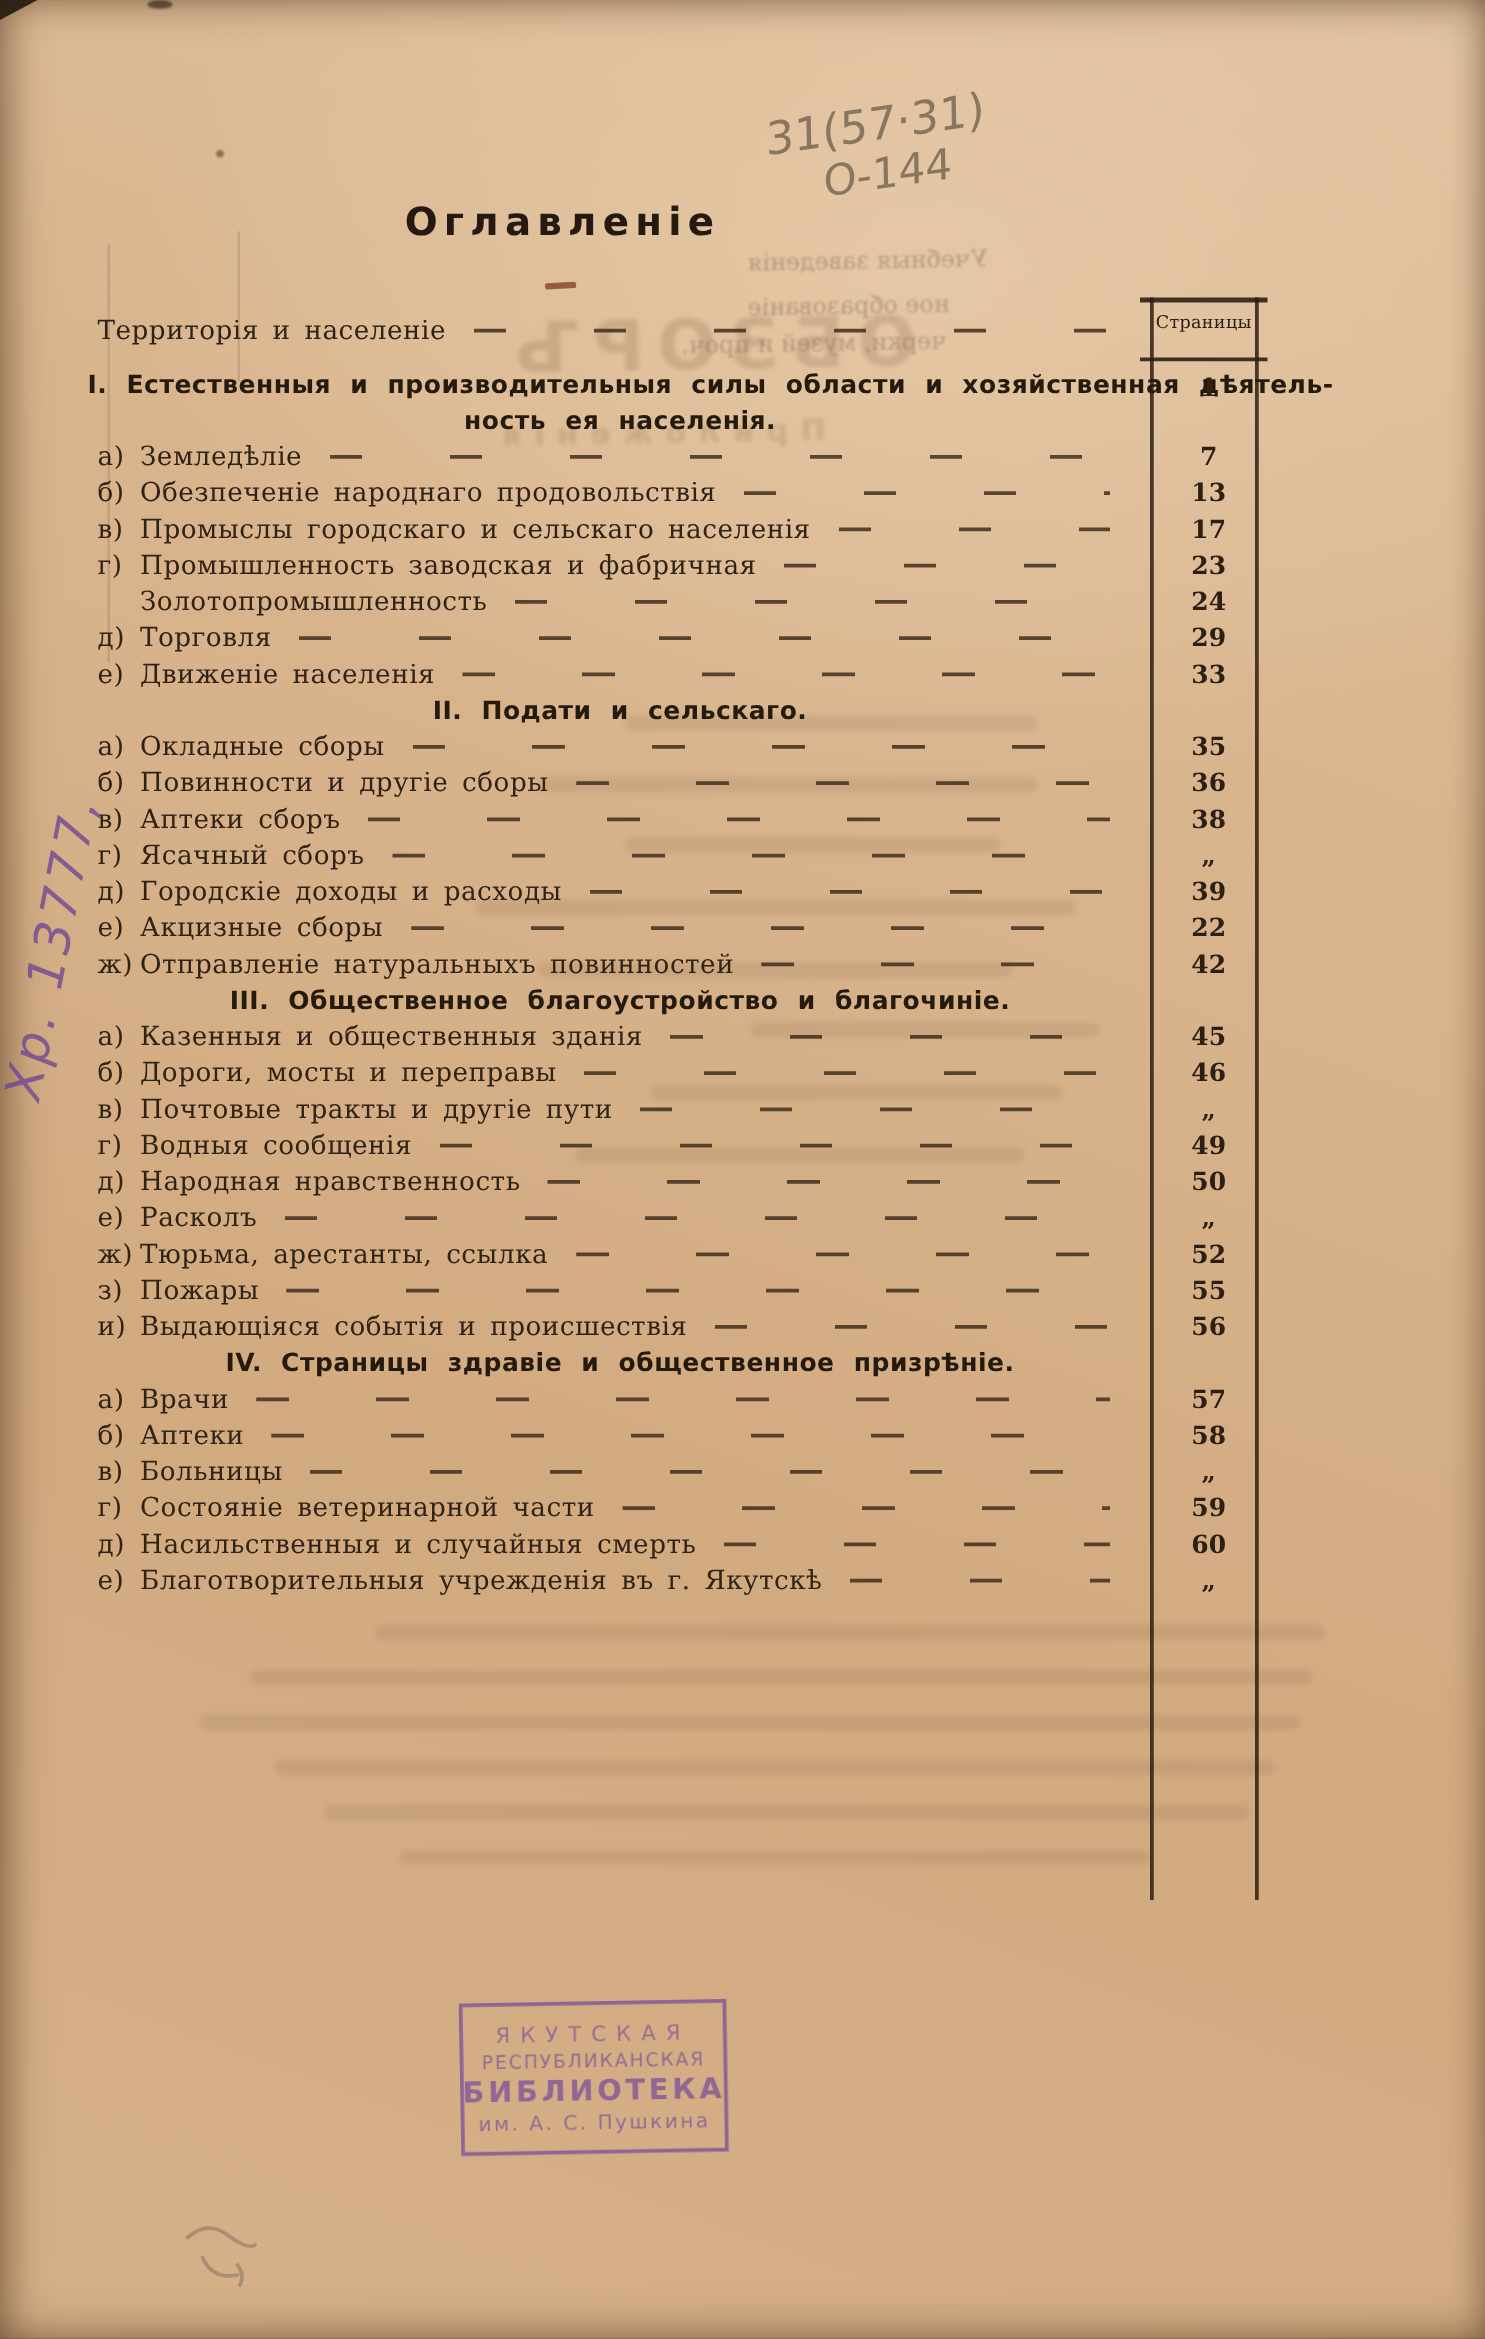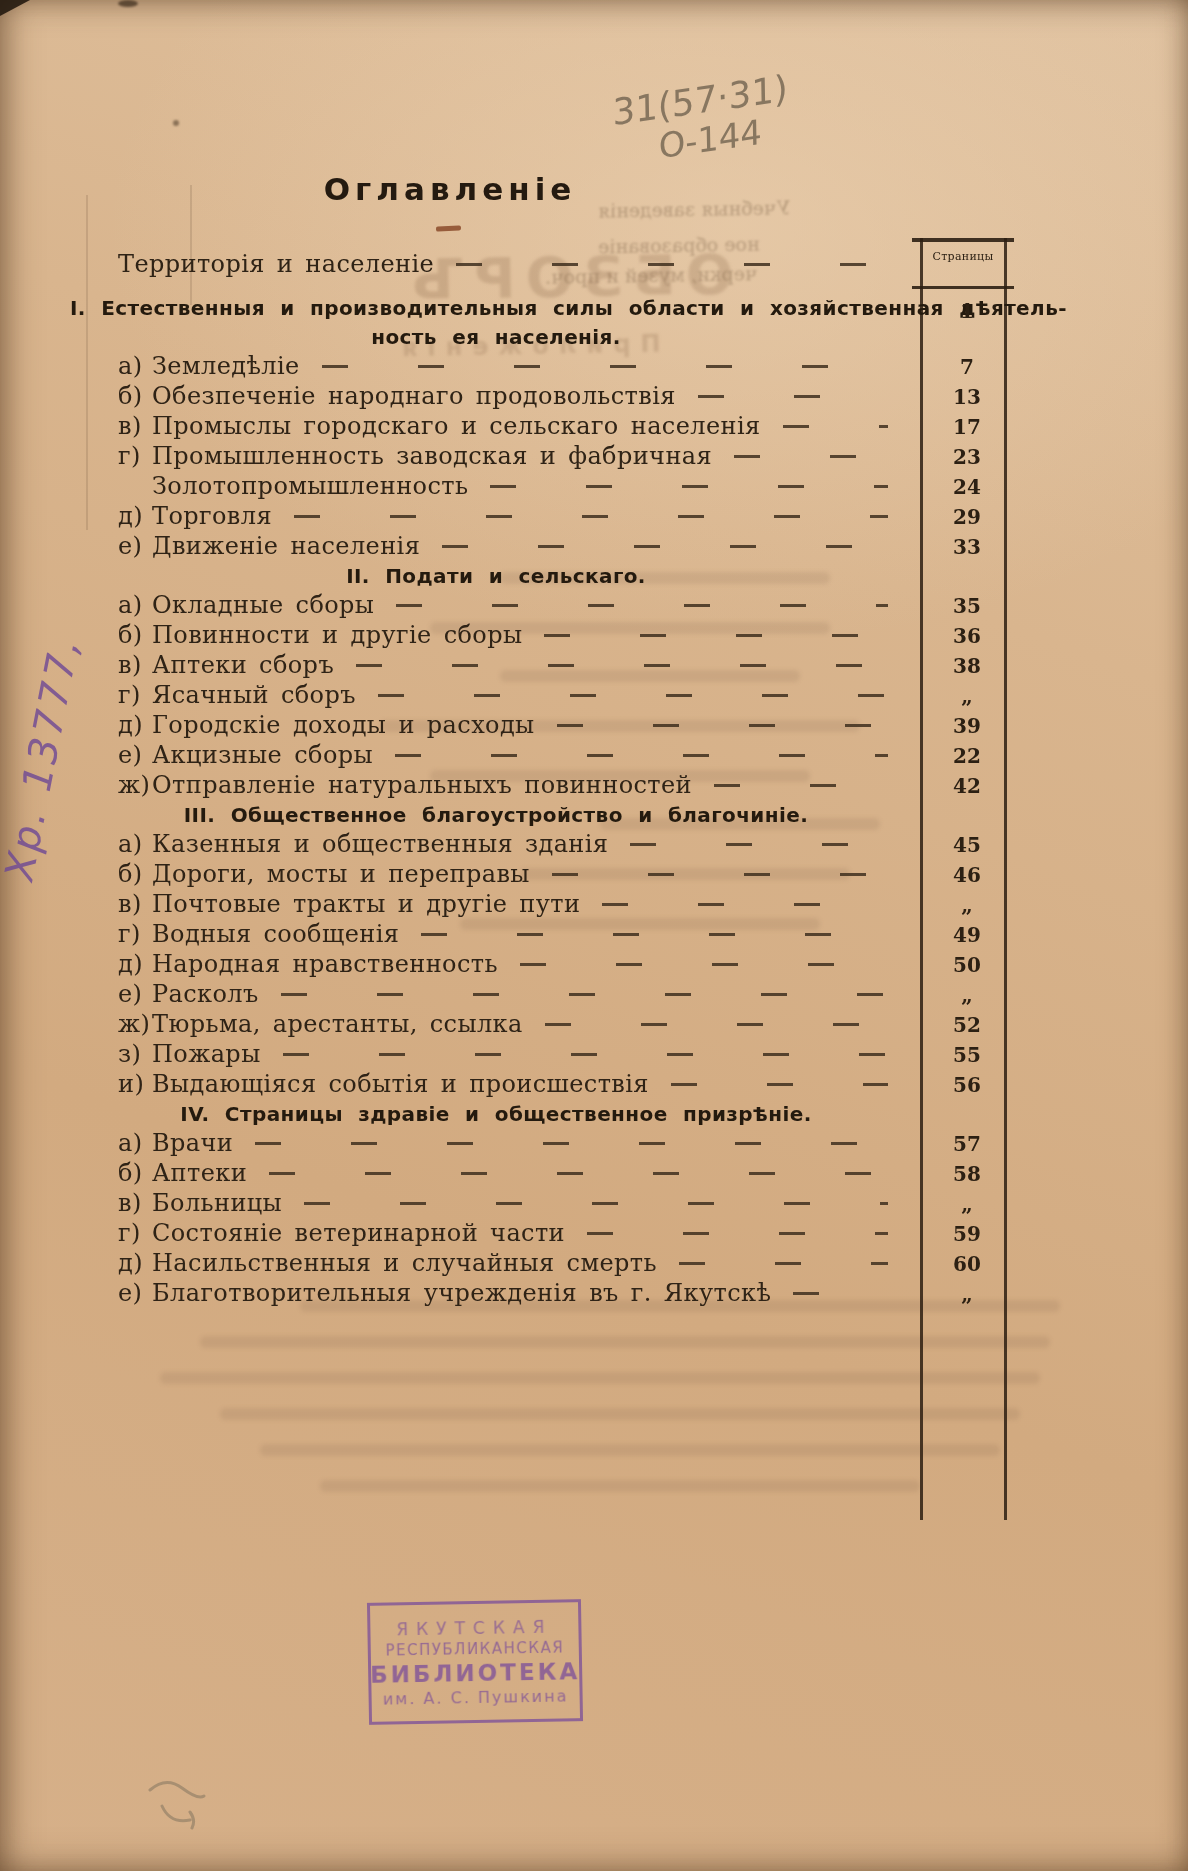--- a/index.html
+++ b/index.html
@@ -25,42 +25,42 @@
   .ghost-big { color:rgba(140,106,74,.26); filter:blur(1.6px); letter-spacing:10px;
     font-family:"DejaVu Sans", sans-serif; }
   .ghost-bar {
     position:absolute; height:12px; border-radius:6px;
     background:rgba(118,88,58,.13); filter:blur(2.2px); z-index:1;
   }
   .fold-line { position:absolute; width:2px; background:rgba(90,65,45,.16); z-index:1; }
 
   
   .page-title {
-    position:absolute; left:0; top:171px; width:900px; text-align:center;
+    position:absolute; left:0; top:160px; width:900px; text-align:center;
     font-family:"DejaVu Sans", sans-serif; font-weight:bold; font-size:31px;
     letter-spacing:5px; color:#241a10; z-index:3;
   }
   .title-dash {
     position:absolute; left:436px; top:226px; width:25px; height:5px;
     background:#8a4a2a; border-radius:2px; transform:rotate(-3deg); opacity:.85; z-index:3;
   }
 
   
   .col-vline { position:absolute; width:3px; background:rgba(45,31,18,.85); z-index:2; }
   .col-hline { position:absolute; height:4px; background:rgba(40,27,15,.88); z-index:2; }
   .col-header {
     position:absolute; left:920px; top:250px; width:86px; text-align:center;
-    font-size:11px; letter-spacing:.3px; color:#2c2013; z-index:3;
+    font-size:14px; letter-spacing:.3px; color:#2c2013; z-index:3;
   }
 
   
   .toc { position:absolute; left:70px; top:250px; width:940px; z-index:3; }
   .toc-row { display:flex; align-items:baseline; line-height:29px; }
   .cell-main { flex:1; display:flex; align-items:flex-start; min-width:0;
-    padding:0 36px 0 8px; font-size:24px; letter-spacing:.4px; word-spacing:4px;margin-left:40px; }
+    padding:0 36px 0 8px; font-size:21px; letter-spacing:.4px; word-spacing:4px; }
   .cell-main.indent-1 { padding-left:42px; }
   .entry-letter { display:inline-block; width:34px; flex:none; }
   .entry-title { white-space:nowrap; }
   .leader { flex:1; min-width:36px; align-self:center; height:3px; margin-left:22px;
     background:repeating-linear-gradient(90deg, rgba(63,47,30,.85) 0 26px, transparent 26px 96px); }
   .cell-page { width:86px; flex:none; text-align:center; font-size:20px;
     font-weight:bold; color:#2c2013; }
   .toc-row.first-row .cell-page { transform:translateY(46px); }
   .toc-section { width:852px; text-align:center; line-height:29px;
     font-family:"DejaVu Sans", sans-serif; font-weight:bold; font-size:20px;

